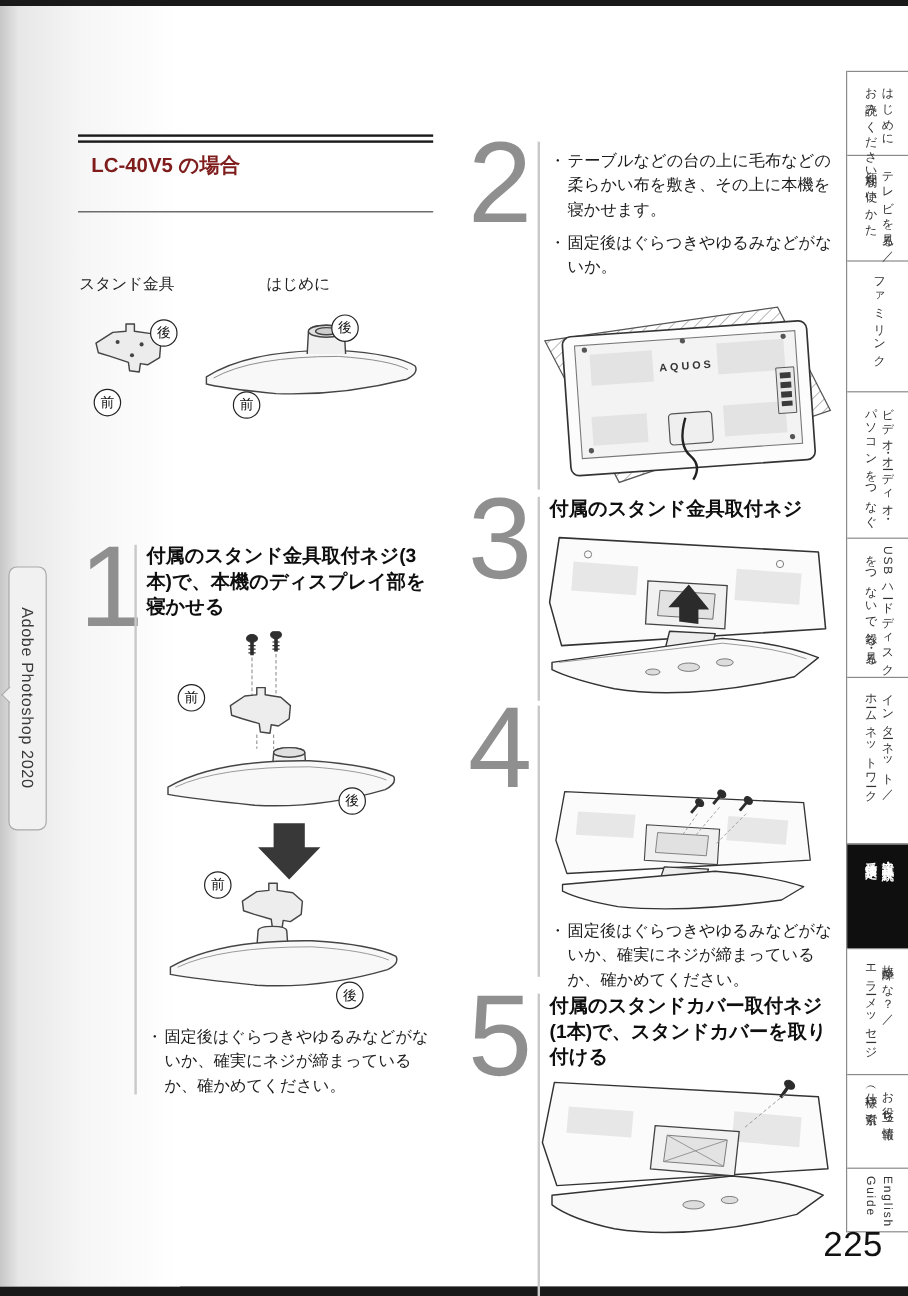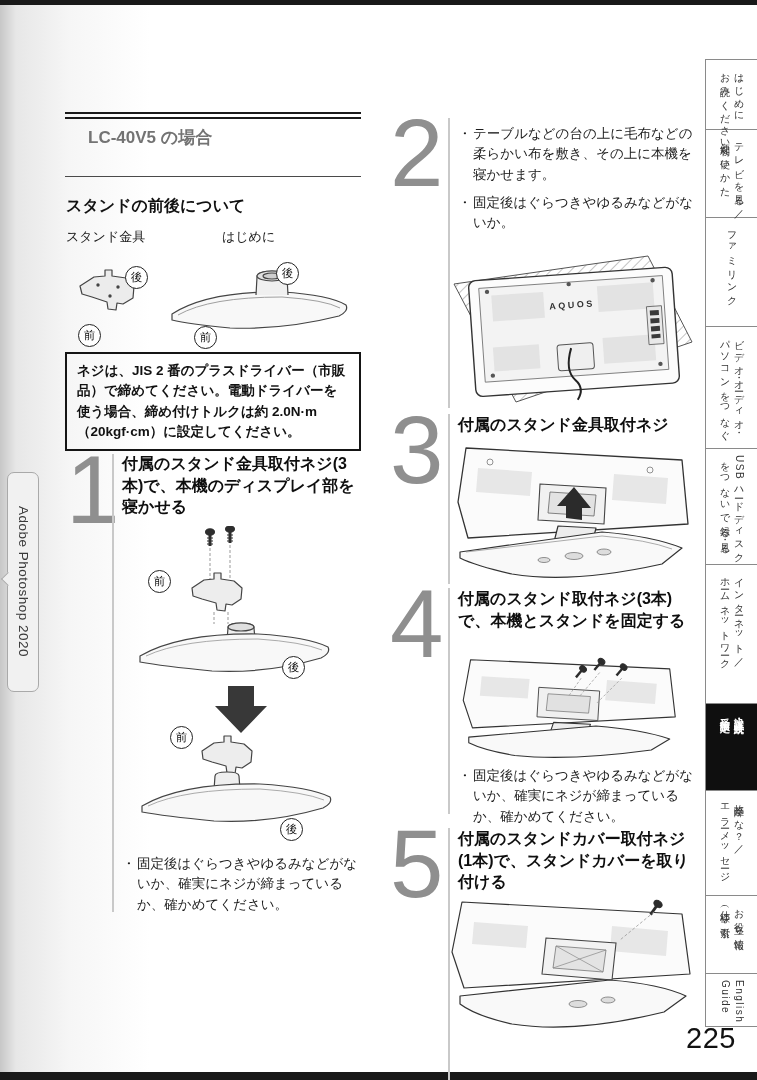--- a/index.html
+++ b/index.html
@@ -10,21 +10,21 @@
   .left-shade{left:0;top:5px;width:150px;height:1067px;
     background:linear-gradient(90deg,#c7c7c7 0px,#e7e7e7 16px,#f6f6f6 70px,#ffffff 150px);}
   
   .flyout{left:7px;top:472px;width:30px;height:218px;background:#f1f1f1;border:1px solid #a9a9a9;
     border-radius:7px;display:flex;align-items:center;justify-content:center;}
   .flyout .notch{position:absolute;left:-5px;top:101px;width:9px;height:9px;background:#f1f1f1;
     border-left:1px solid #a9a9a9;border-bottom:1px solid #a9a9a9;transform:rotate(45deg);}
   .flyout .vt{writing-mode:vertical-rl;text-orientation:mixed;font-size:13.5px;color:#3a3a3a;letter-spacing:0.5px;white-space:nowrap;}
   
   .dline{left:65px;top:112px;width:296px;height:3px;border-top:2px solid #1a1a1a;border-bottom:2px solid #1a1a1a;}
-  .model-title{left:76px;top:126px;font-size:17px;font-weight:700;color:#737373;margin-left:12px;}
+  .model-title{left:76px;top:126px;font-size:17px;font-weight:700;color:#7f1d1d;}
   .thinline{left:65px;top:176px;width:296px;border-top:1px solid #4a4a4a;height:0;}
   .sec-heading{left:66px;top:196px;font-size:16px;font-weight:700;}
   .plabel{top:228px;font-size:13px;color:#1c1c1c;}
   .note{left:65px;top:352px;width:296px;box-sizing:border-box;border:2px solid #151515;
     padding:7px 10px;font-size:13.5px;font-weight:700;line-height:1.5;color:#111;}
   
   .num{font-size:96px;font-weight:400;color:#8f8f8f;line-height:0.8;letter-spacing:-2px;}
   .srule{width:0;border-left:2px solid #c9c9c9;}
   .stitle{font-size:16px;font-weight:700;line-height:1.35;color:#0e0e0e;}
   .bl{display:flex;font-size:13.5px;line-height:1.5;color:#1c1c1c;}
@@ -58,21 +58,20 @@
 
   <div class="abs flyout">
     <div class="notch"></div>
     <div class="vt">Adobe Photoshop 2020</div>
   </div>
 
   <div class="abs dline"></div>
   <div class="abs model-title">LC-40V5 の場合</div>
   <div class="abs thinline"></div>
 
-  <div class="abs sec-heading">スタンドの前後について</div>
   <div class="abs plabel" style="left:66px;">スタンド金具</div>
   <div class="abs plabel" style="left:222px;">はじめに</div>
 
   <svg class="abs" style="left:60px;top:246px;" width="300" height="100" viewBox="0 0 300 100">
     <g stroke="#444" stroke-width="1.2" fill="#ececec" stroke-linejoin="round">
       <path d="M20 40 L34 31 L45 30 L45 24 L52 24 L52 30 L66 32 L74 40 L73 52 L63 58 L57 57 L56 64 L48 63 L47 56 L32 51 L22 48 Z"></path>
     </g>
     <g fill="#444">
         <circle cx="38" cy="39" r="1.7"></circle>
         <circle cx="58" cy="41" r="1.7"></circle>
@@ -84,21 +83,20 @@
       <path d="M196 49 L197 31 Q197 25 212 25 Q227 25 227 31 L228 49" fill="#f0f0f0"></path>
       <ellipse cx="212" cy="30" rx="15" ry="5" fill="#e0e0e0"></ellipse>
       <ellipse cx="212" cy="30" rx="9" ry="3" fill="#cfcfcf"></ellipse>
     </g>
   </svg>
   <div class="circ" style="left:125px;top:266px;">後</div>
   <div class="circ" style="left:78px;top:324px;">前</div>
   <div class="circ" style="left:276px;top:262px;">後</div>
   <div class="circ" style="left:194px;top:326px;">前</div>
 
-  <div class="abs note">ネジは、JIS 2 番のプラスドライバー（市販品）で締めてください。電動ドライバーを使う場合、締め付けトルクは約 2.0N·m（20kgf·cm）に設定してください。</div>
 
   <div class="abs num" style="left:66px;top:452px;">1</div>
   <div class="abs srule" style="left:112px;top:454px;height:458px;"></div>
   <div class="abs stitle" style="left:122px;top:453px;width:238px;">付属のスタンド金具取付ネジ(3本)で、本機のディスプレイ部を寝かせる</div>
 
   <svg class="abs" style="left:130px;top:526px;" width="225" height="325" viewBox="0 0 225 325">
     <g fill="#2e2e2e" stroke="#2e2e2e">
       <ellipse cx="80" cy="6" rx="4.5" ry="3.2"></ellipse>
         <path d="M80 8 v12" stroke-width="3"></path>
         <path d="M77 12 h6 M77 15 h6 M77 18 h6" stroke-width="1"></path>
@@ -213,21 +211,20 @@
     </g>
     <g fill="#ddd" stroke="#666" stroke-width="0.7">
         <ellipse cx="120" cy="116" rx="9" ry="3.5"></ellipse>
         <ellipse cx="150" cy="112" rx="7" ry="3"></ellipse>
         <ellipse cx="90" cy="120" rx="6" ry="2.5"></ellipse>
       </g>
   </svg>
 
   <div class="abs num" style="left:390px;top:586px;">4</div>
   <div class="abs srule" style="left:448px;top:588px;height:226px;"></div>
-  <div class="abs stitle" style="left:458px;top:588px;width:238px;">付属のスタンド取付ネジ(3本)で、本機とスタンドを固定する</div>
 
   <svg class="abs" style="left:452px;top:656px;" width="240" height="106" viewBox="0 0 240 115">
     <g stroke="#333" stroke-width="1.2" fill="#fbfbfb" stroke-linejoin="round">
       <polygon points="2,48 10,4 226,14 232,66 12,78"></polygon>
     </g>
     <polygon points="22,22 74,25 72,46 20,43" fill="#e7e7e7"></polygon>
     <polygon points="158,26 212,30 210,52 156,48" fill="#e7e7e7"></polygon>
     <polygon points="84,34 150,38 148,70 82,66" fill="#f0f0f0" stroke="#444" stroke-width="1"></polygon>
     <polygon points="94,41 140,44 138,62 92,59" fill="#e1e1e1" stroke="#666" stroke-width="0.7"></polygon>
     <g fill="#2c2c2c" stroke="#2c2c2c">

